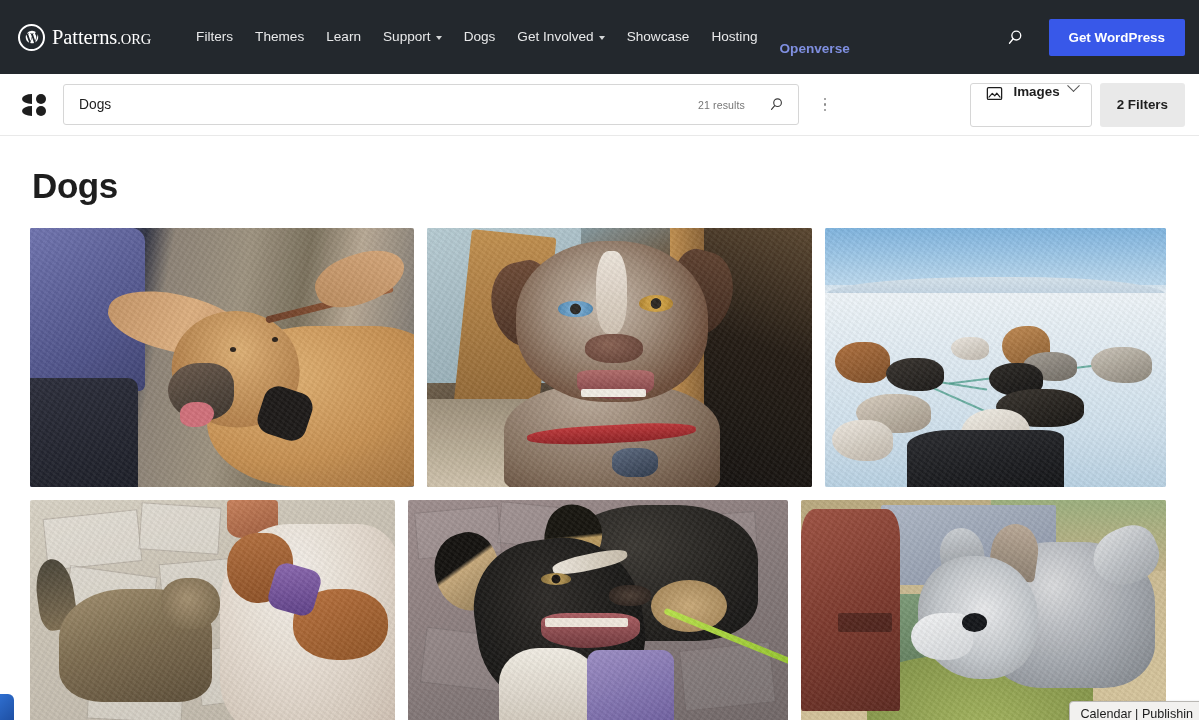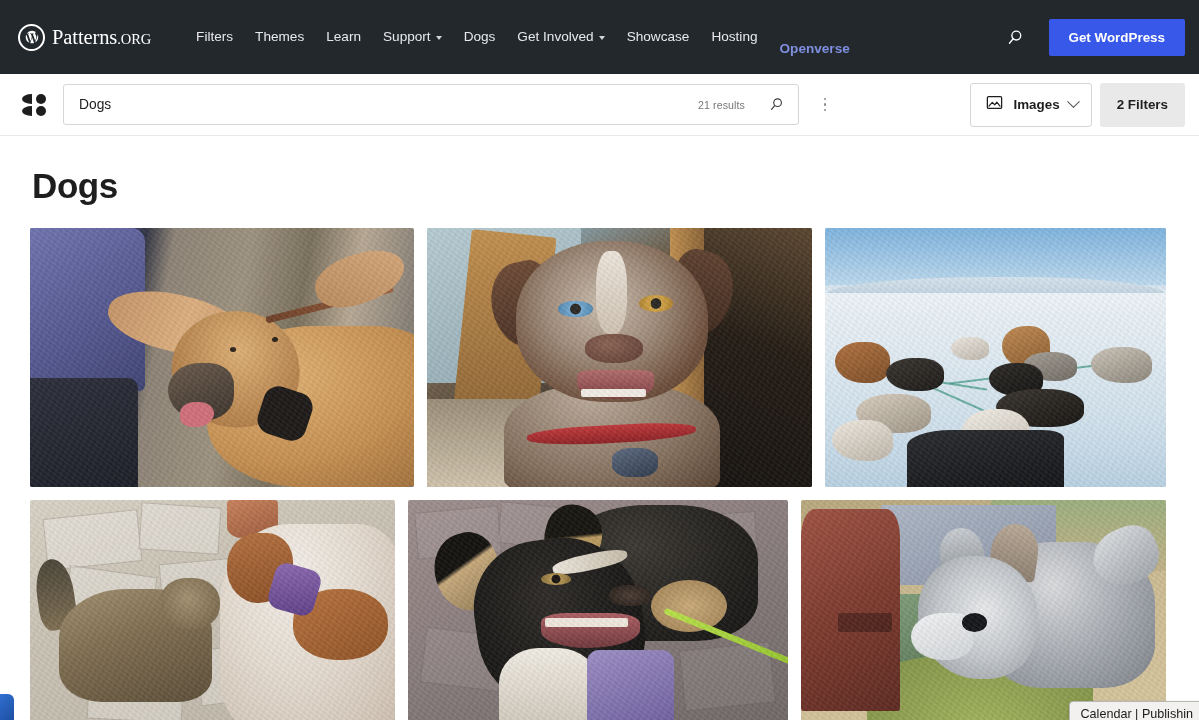--- a/index.html
+++ b/index.html
@@ -168,21 +168,21 @@
     cursor: pointer;
     flex: 0 0 auto;
   }
   .kebab b { width: 2.6px; height: 2.6px; border-radius: 50%; background: #8a8a8a; display: block; }
 
   .ov-right { margin-left: auto; display: flex; align-items: stretch; gap: 8px; }
   .type-select {
     height: 44px;
     border: 1px solid #d6d6d6;
     border-radius: 3px;
-    display: flex; align-items: center; gap: 9px;
+    display: flex; align-items: flex-start; gap: 9px;
     padding: 0 13px 0 14px;
     cursor: pointer;
     background: #fff;
   }
   .type-select .lbl { font-size: 13.4px; font-weight: bold; color: #1e1e1e; }
   .chev {
     width: 9px; height: 9px;
     border-right: 1.6px solid #555;
     border-bottom: 1.6px solid #555;
     transform: rotate(45deg) translate(-2px,-2px);

